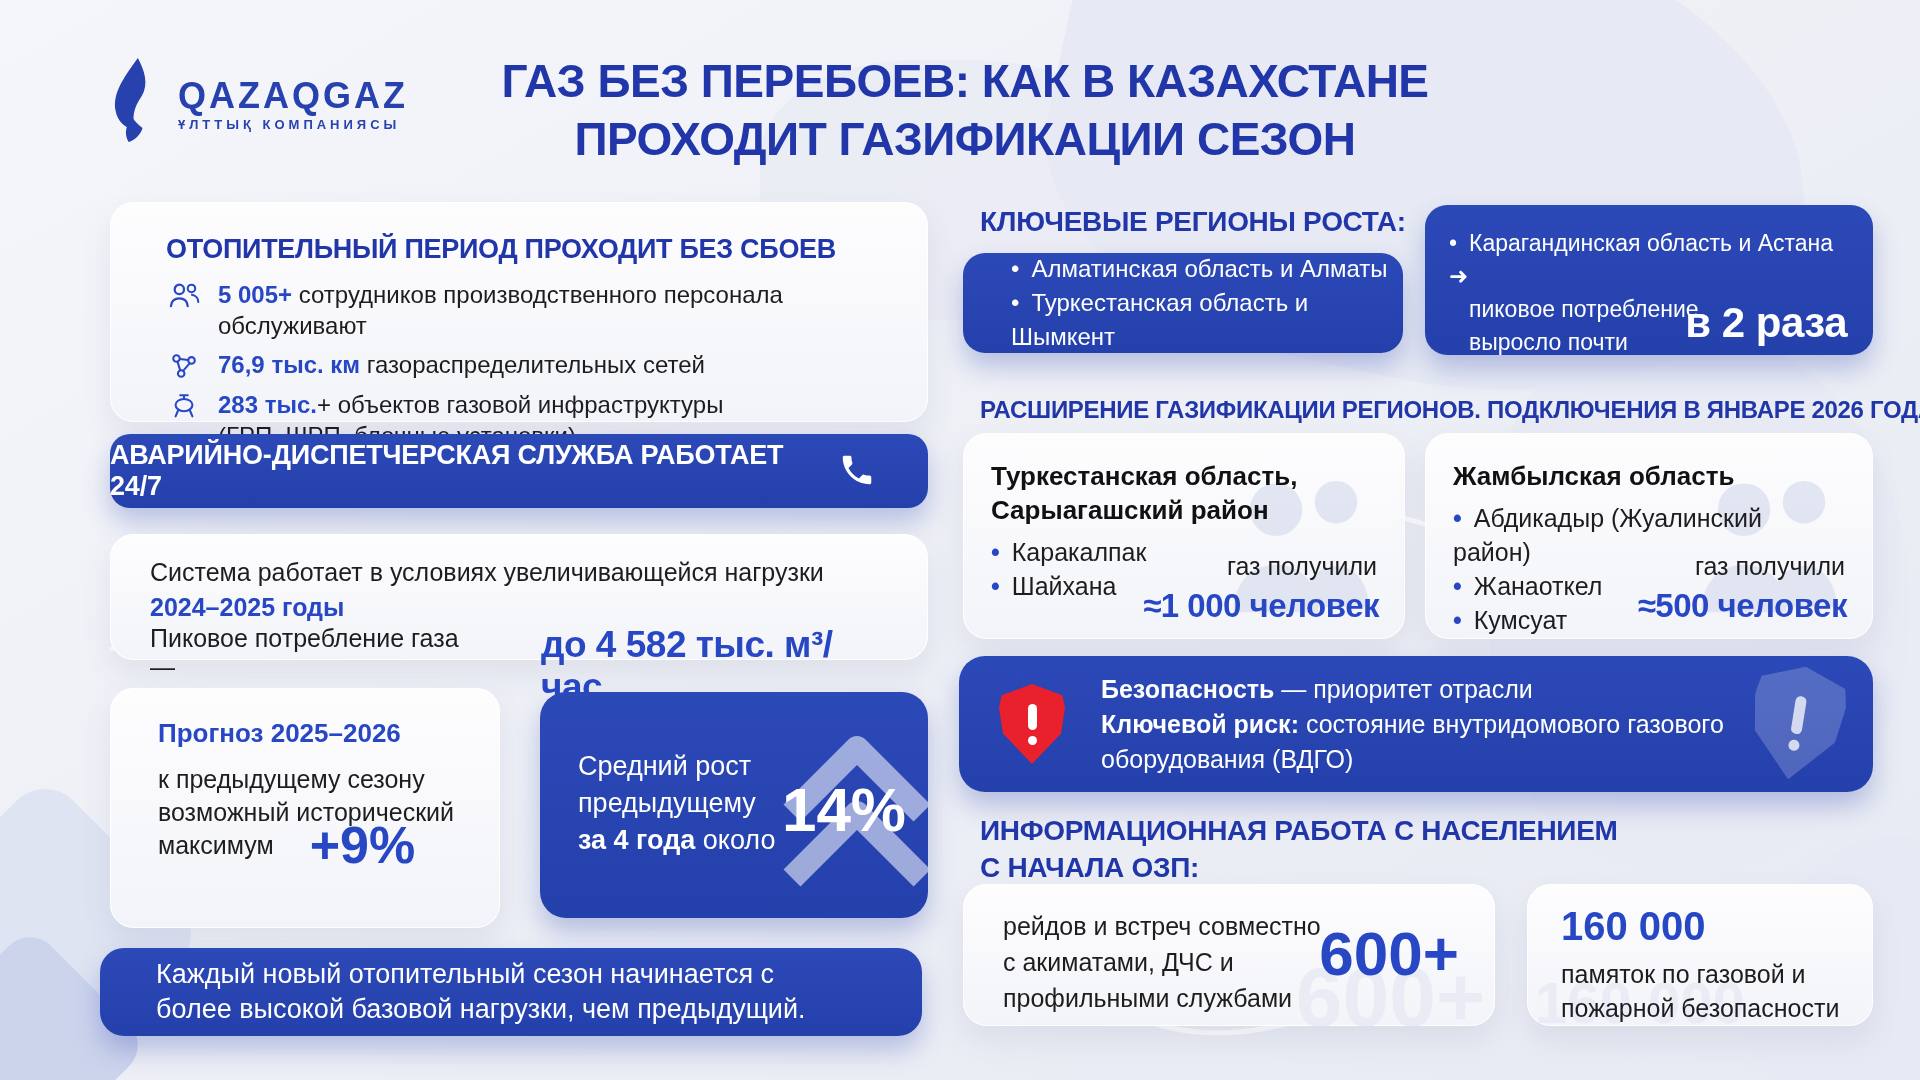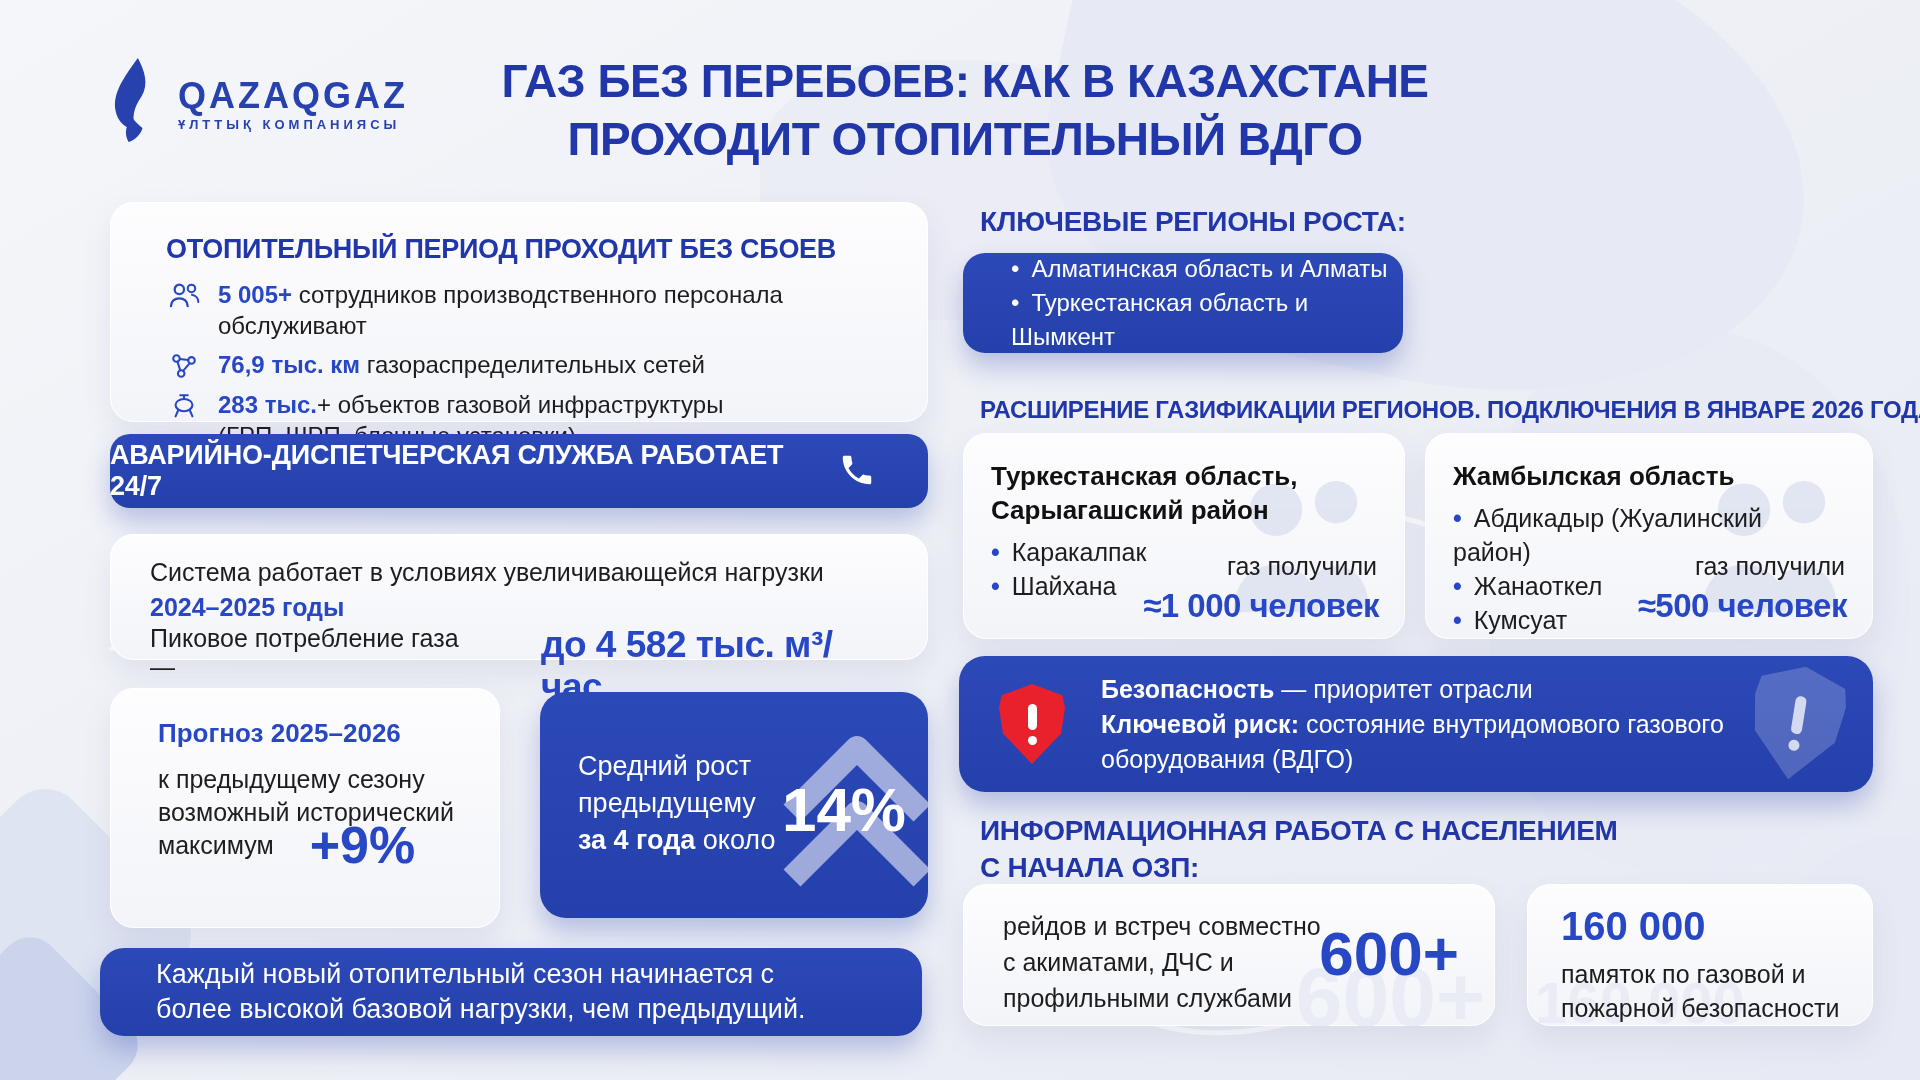--- a/index.html
+++ b/index.html
@@ -127,21 +127,21 @@
         <path d="M26 64c-7 8-9 17-4 26 7-2 13-8 15-15-4-3-8-7-11-11Z" fill="#2742ae"></path>
       </svg>
     </span>
     <span class="logo-text">
       <div class="logo-name">QAZAQGAZ</div>
       <div class="logo-sub">ҰЛТТЫҚ КОМПАНИЯСЫ</div>
     </span>
   </div>
   <div class="title">
     <div>ГАЗ БЕЗ ПЕРЕБОЕВ: КАК В КАЗАХСТАНЕ</div>
-    <div>ПРОХОДИТ ОТОПИТЕЛЬНЫЙ ВДГО</div>
+    <div>ПРОХОДИТ ГАЗИФИКАЦИИ СЕЗОН</div>
   </div>
 
   <div class="card card-heating">
     <div class="ch-title">ОТОПИТЕЛЬНЫЙ ПЕРИОД ПРОХОДИТ БЕЗ СБОЕВ</div>
     <div class="ch-items">
       <div class="ch-row">
         <span class="ch-ic">
           <svg width="32" height="28" viewBox="0 0 34 30" fill="none" stroke="#2747c4" stroke-width="2.4" stroke-linecap="round">
             <circle cx="12" cy="9" r="5"></circle>
               <path d="M3 27c0-5.2 4-8.5 9-8.5s9 3.3 9 8.5"></path>
@@ -225,20 +225,26 @@
     <div>более высокой базовой нагрузки, чем предыдущий.</div>
   </div>
 
   <div class="rt-h h-regions">КЛЮЧЕВЫЕ РЕГИОНЫ РОСТА:</div>
 
   <div class="bluecard card-almaty">
     <div class="b-bullet">Алматинская область и Алматы</div>
     <div class="b-bullet">Туркестанская область и Шымкент</div>
   </div>
 
+  <div class="bluecard card-karaganda">
+    <div class="b-bullet">Карагандинская область и Астана ➜</div>
+    <div class="pk-ind">пиковое потребление</div>
+    <div class="pk-ind">выросло почти</div>
+    <div class="pk-val">в 2 раза</div>
+  </div>
 
   <div class="rt-h h-expansion">РАСШИРЕНИЕ ГАЗИФИКАЦИИ РЕГИОНОВ. ПОДКЛЮЧЕНИЯ В ЯНВАРЕ 2026 ГОДА</div>
 
   <div class="card regioncard card-turkestan">
     <svg class="people-deco" width="150" height="150" viewBox="0 0 120 115">
       <circle cx="44" cy="30" r="21" fill="#dfe3f1"></circle>
         <path d="M10 112c0-24 15-38 34-38s34 14 34 38z" fill="#dfe3f1"></path>
       <circle cx="92" cy="24" r="17" fill="#dfe3f1"></circle>
         <path d="M66 108c0-21 12-33 26-33s26 12 26 33z" fill="#dfe3f1"></path>
     </svg>

